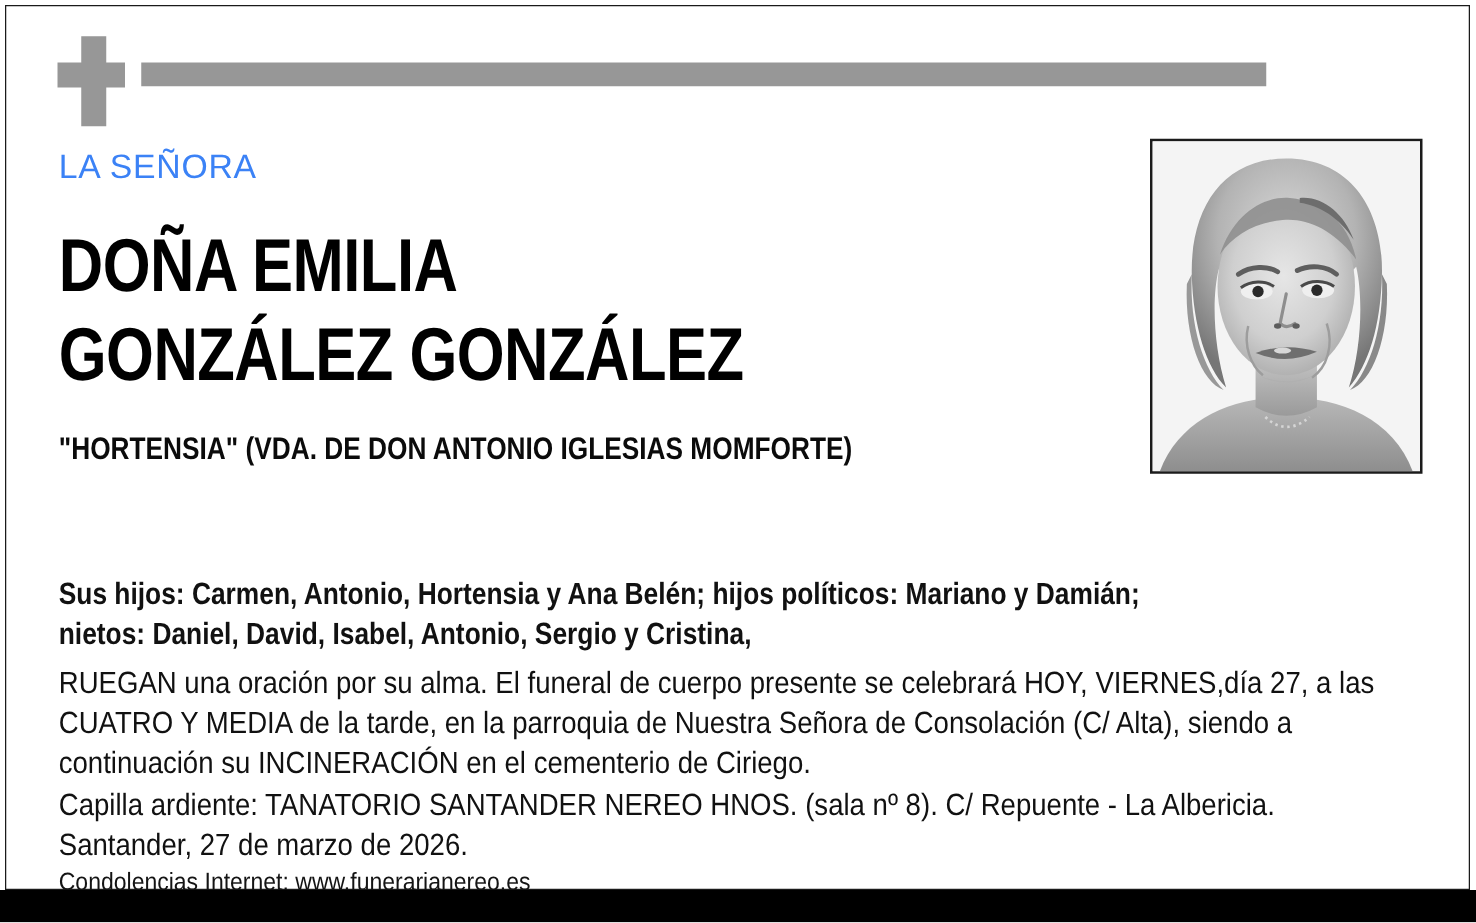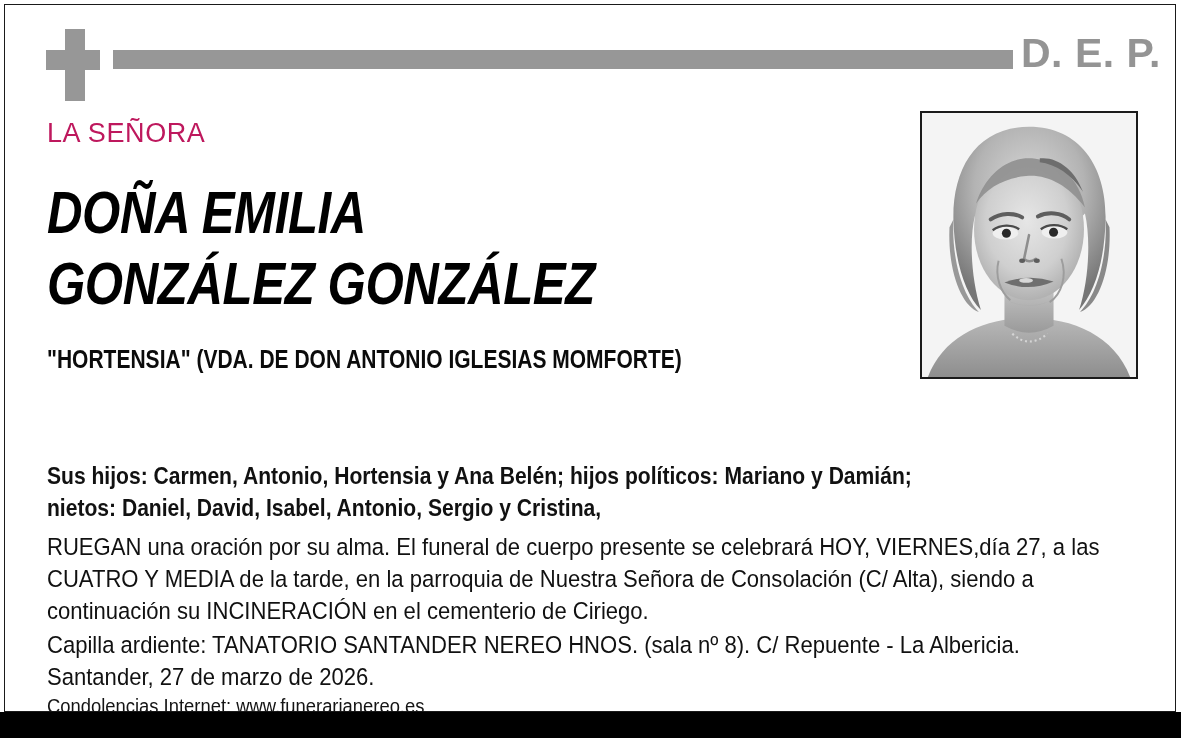--- a/index.html
+++ b/index.html
@@ -100,21 +100,21 @@
     border: 2px solid #1b1b1b;
     background: #ffffff;
     box-sizing: border-box;
     overflow: hidden;
   }
   .portrait svg { display: block; width: 100%; height: 100%; }
   .kicker {
     font-size: 27px;
     font-weight: normal;
     letter-spacing: 0.6px;
-    color: #be185d;
+    color: #3b82f6;
     line-height: 1.15;
   }
   .name {
     font-size: 60px;
     font-weight: bold;
     color: #000000;
     line-height: 0.98;
     letter-spacing: -0.5px;
     transform: scaleX(0.82);
     transform-origin: left top;
@@ -157,21 +157,21 @@
     transform: scaleX(0.92);
     transform-origin: left top;
     margin-top: 6px;
     color: #141414;
     line-height: 1.25;
   }
 
   
   .blk { position: absolute; left: 47px; }
   #blk-kicker   { top: 118px; }
-  #blk-name     { top: 172px; font-style: italic; }
+  #blk-name     { top: 172px; }
   #blk-alias    { top: 332px; }
   #blk-died     { top: 373px; }
   #blk-family   { top: 446px; }
   #blk-funeral  { top: 517px; }
   #blk-chapel   { top: 615px; }
   #blk-web      { top: 670px; margin-top: 18px; }
 </style>
 </head>
 <body>
 
@@ -181,21 +181,20 @@
 
   <div class="header">
 
     <div class="cross">
       <div class="v"></div>
       <div class="h"></div>
     </div>
 
     <div class="rule"></div>
 
-    <div class="dep">D. E. P.</div>
   </div>
 
   <div class="portrait">
     <svg viewBox="0 0 218 268" preserveAspectRatio="none" aria-hidden="true">
       <defs>
         <radialGradient id="hairG" cx="50%" cy="34%" r="66%">
           <stop offset="0%" stop-color="#d9d9d9"></stop>
           <stop offset="55%" stop-color="#b3b3b3"></stop>
           <stop offset="100%" stop-color="#767676"></stop>
         </radialGradient>

